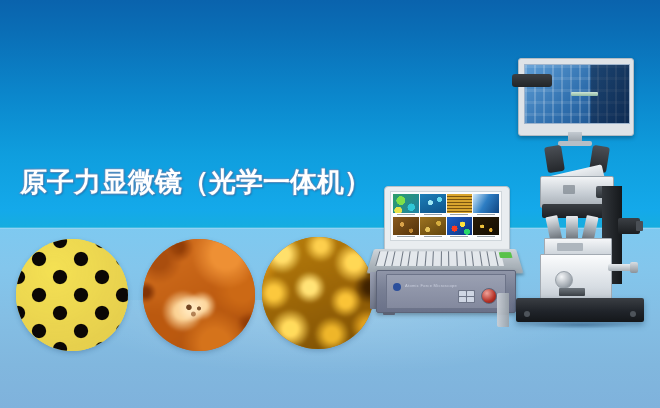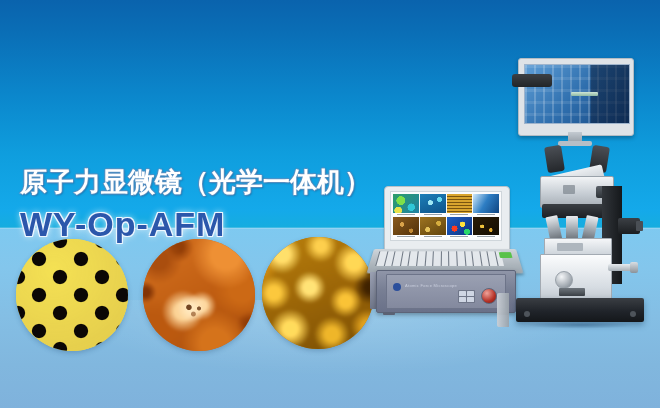--- a/index.html
+++ b/index.html
@@ -386,21 +386,20 @@
 
 <div id="banner">
 
   <div class="band-top"></div>
   <div class="band-bot"></div>
   <div class="band-edge"></div>
   <div class="floor-sheen"></div>
 
   <div class="titles">
     <div class="cn-title">原子力显微镜（光学一体机）</div>
-    <div class="en-title">WY-Op-AFM</div>
   </div>
 
   <div class="circle" id="circle-1">
     <div class="dots"></div>
     <div class="dots-shade"></div>
   </div>
 
   <div class="circle" id="circle-2">
     <div class="topo"></div>
     <div class="topo-craters"></div>

